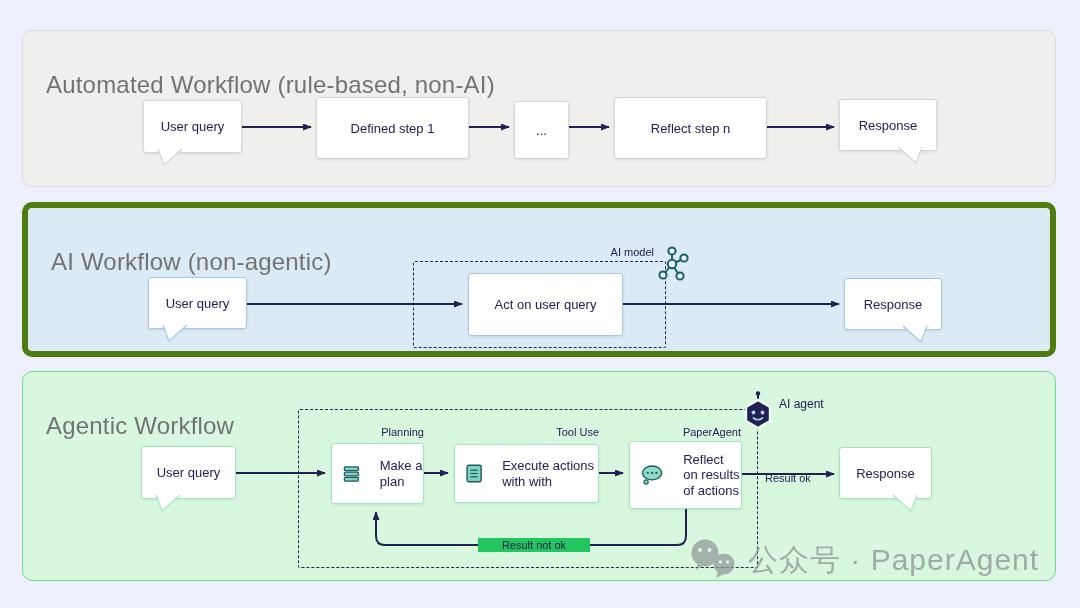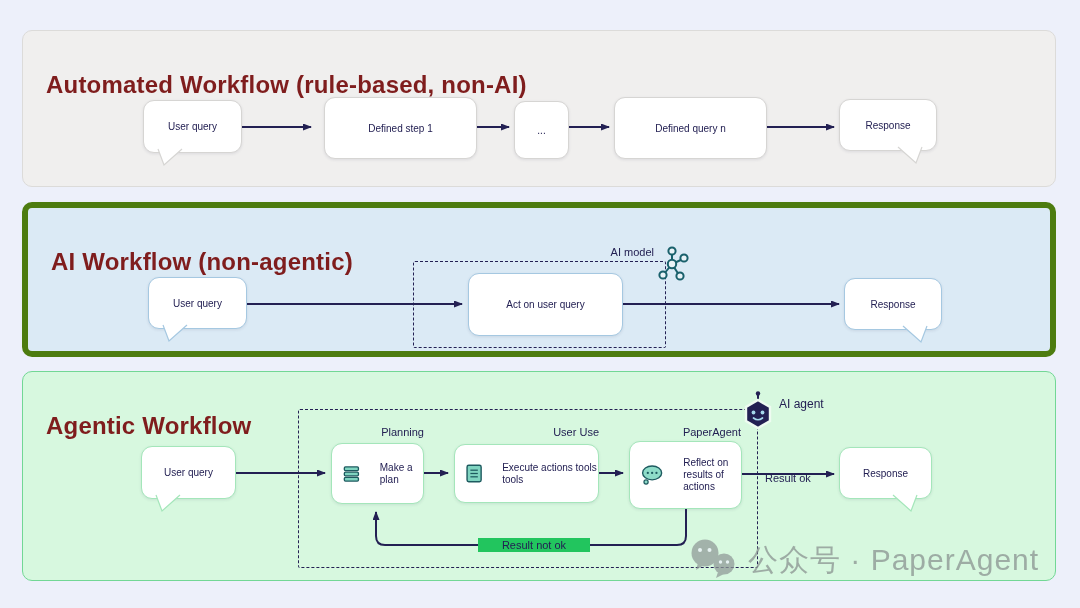--- a/index.html
+++ b/index.html
@@ -7,26 +7,26 @@
     width:1080px;height:608px;position:relative;overflow:hidden;
     background:#edf0fa;
     font-family:"Liberation Sans","DejaVu Sans",sans-serif;
   }
   .panel{position:absolute;left:22px;width:1034px;border-radius:10px;box-sizing:border-box;}
   .panel-automated{top:30px;height:157px;background:#f0efee;border:1px solid #dcdbd9;}
   .panel-ai{top:202px;height:155px;background:#dbeaf5;border:6px solid #4d7c0f;}
   .panel-agentic{top:371px;height:210px;background:#d7f8df;border:1.5px solid #72d795;}
   .title{
     position:absolute;left:23px;top:20px;
-    font-size:24px;font-weight:bold;color:#7f1d1d;letter-spacing:.2px;white-space:nowrap;
+    font-size:24px;font-weight:normal;color:#737373;letter-spacing:.2px;white-space:nowrap;
   }
   .node{
-    position:absolute;background:#fff;border-radius:11px;box-sizing:border-box;
+    position:absolute;background:#fff;border-radius:3px;box-sizing:border-box;
     display:flex;align-items:center;justify-content:center;
-    font-size:10px;color:#232053;text-align:center;
+    font-size:13px;color:#232053;text-align:center;
     box-shadow:0 1px 3px rgba(40,40,80,.10);
   }
   .b-gray{border:1px solid #d6d5d3;}
   .b-blue{border:1px solid #a5c8e1;}
   .b-green{border:1px solid #a4e6ba;}
   .iconnode{justify-content:flex-start;text-align:left;padding-left:10px;gap:19px;}
   .iconnode .txt{line-height:1.18;}
   .tail{position:absolute;bottom:-15px;overflow:visible;}
   .dashedbox{position:absolute;border:1.6px dashed #232053;box-sizing:border-box;border-radius:2px;}
   .small-label{position:absolute;font-size:11px;color:#232053;white-space:nowrap;}
@@ -54,30 +54,30 @@
     <line x1="744" y1="96" x2="811" y2="96" stroke="#232053" stroke-width="2" marker-end="url(#a1)"></line>
   </svg>
 
   <div class="node b-gray" style="left:120px;top:69px;width:99px;height:53px;">
     <span>User query</span>
     <svg class="tail" style="left:12px;" width="30" height="17">
       <path d="M2,-1 L8,15 L26,-1" fill="#ffffff" stroke="#d6d5d3" stroke-width="1.2"></path>
     </svg>
   </div>
 
-  <div class="node b-gray" style="left:293px;top:66px;width:153px;height:62px;margin-left:8px;">
+  <div class="node b-gray" style="left:293px;top:66px;width:153px;height:62px;">
     <span>Defined step 1</span>
   </div>
 
   <div class="node b-gray" style="left:491px;top:70px;width:55px;height:58px;">
     <span>...</span>
   </div>
 
   <div class="node b-gray" style="left:591px;top:66px;width:153px;height:62px;">
-    <span>Defined query n</span>
+    <span>Reflect step n</span>
   </div>
 
   <div class="node b-gray" style="left:816px;top:68px;width:98px;height:52px;">
     <span>Response</span>
     <svg class="tail" style="right:12px;" width="30" height="17">
       <path d="M28,-1 L22,15 L4,-1" fill="#ffffff" stroke="#d6d5d3" stroke-width="1.2"></path>
     </svg>
   </div>
 </section>
 
@@ -152,21 +152,21 @@
   </svg>
 
   <div class="node b-green" style="left:118px;top:74px;width:95px;height:53px;">
     <span>User query</span>
     <svg class="tail" style="left:12px;" width="30" height="17">
       <path d="M2,-1 L8,15 L26,-1" fill="#ffffff" stroke="#a4e6ba" stroke-width="1.2"></path>
     </svg>
   </div>
 
   <div class="small-label" style="left:320px;top:54px;width:81px;text-align:right;">Planning</div>
-  <div class="small-label" style="left:490px;top:54px;width:86px;text-align:right;">User Use</div>
+  <div class="small-label" style="left:490px;top:54px;width:86px;text-align:right;">Tool Use</div>
   <div class="small-label" style="left:630px;top:54px;width:88px;text-align:right;">PaperAgent</div>
 
   <div class="node b-green iconnode" style="left:308px;top:71px;width:93px;height:61px;">
     <svg width="20" height="20" viewBox="0 0 24 24">
       <g fill="#7fd4c0" stroke="#1d5a5f" stroke-width="1.7">
         <rect x="3" y="3" width="18" height="4.6" rx="1.4"></rect>
         <rect x="3" y="9.7" width="18" height="4.6" rx="1.4"></rect>
         <rect x="3" y="16.4" width="18" height="4.6" rx="1.4"></rect>
       </g>
     </svg>
@@ -175,21 +175,21 @@
 
   <div class="node b-green iconnode" style="left:431px;top:72px;width:145px;height:59px;">
     <svg width="19" height="21" viewBox="0 0 22 24">
       <rect x="2.5" y="2" width="17" height="20" rx="2" fill="#7fd4c0" stroke="#1d5a5f" stroke-width="1.7"></rect>
       <g stroke="#1d5a5f" stroke-width="1.5">
         <line x1="6.5" y1="8" x2="15.5" y2="8"></line>
         <line x1="6.5" y1="12" x2="15.5" y2="12"></line>
         <line x1="6.5" y1="16" x2="15.5" y2="16"></line>
       </g>
     </svg>
-    <div class="txt" style="width:100px;">Execute actions tools tools</div>
+    <div class="txt" style="width:100px;">Execute actions with with</div>
   </div>
 
   <div class="node b-green iconnode" style="left:606px;top:69px;width:113px;height:68px;">
     <svg width="26" height="25" viewBox="0 0 28 26">
       <ellipse cx="14" cy="10" rx="11" ry="8" fill="#8edcc8" stroke="#1d5a5f" stroke-width="1.6"></ellipse>
       <circle cx="9" cy="10" r="1.3" fill="#1d5a5f"></circle>
       <circle cx="14" cy="10" r="1.3" fill="#1d5a5f"></circle>
       <circle cx="19" cy="10" r="1.3" fill="#1d5a5f"></circle>
       <circle cx="7" cy="20.5" r="2.4" fill="#8edcc8" stroke="#1d5a5f" stroke-width="1.4"></circle>
     </svg>

